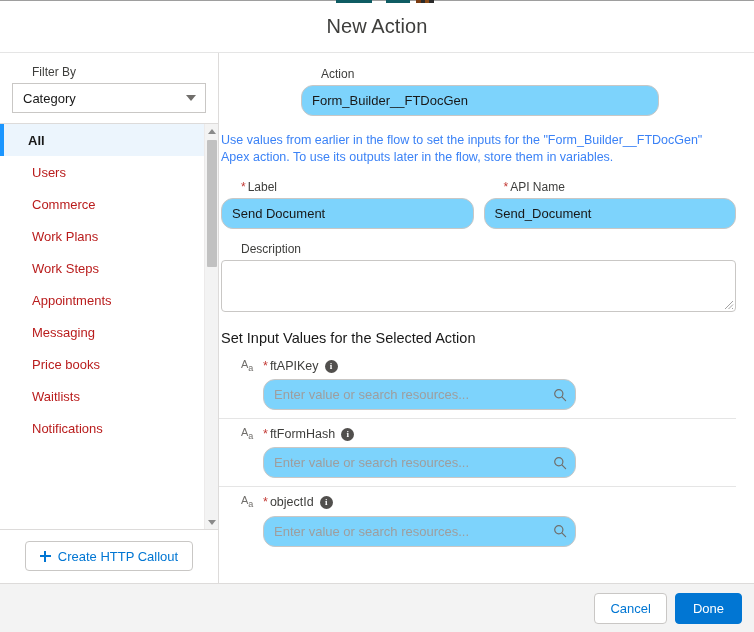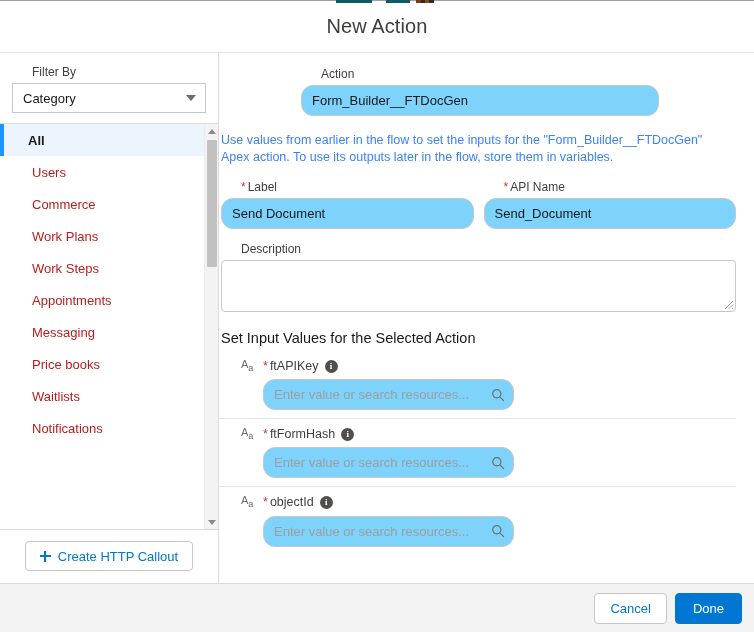--- a/index.html
+++ b/index.html
@@ -315,21 +315,21 @@
     font-weight: 700;
     display: inline-flex;
     align-items: center;
     justify-content: center;
     line-height: 13px;
     font-family: "Liberation Serif", serif;
     cursor: pointer;
   }
   .row-input-wrap {
     position: relative;
-    width: 251px;
+    width: 313px;
     margin-left: 22px;
   }
   .row-input-wrap .text-input { padding-right: 32px; }
   .srch-ico {
     position: absolute;
     right: 9px; top: 50%;
     transform: translateY(-50%);
     pointer-events: none;
   }
 

